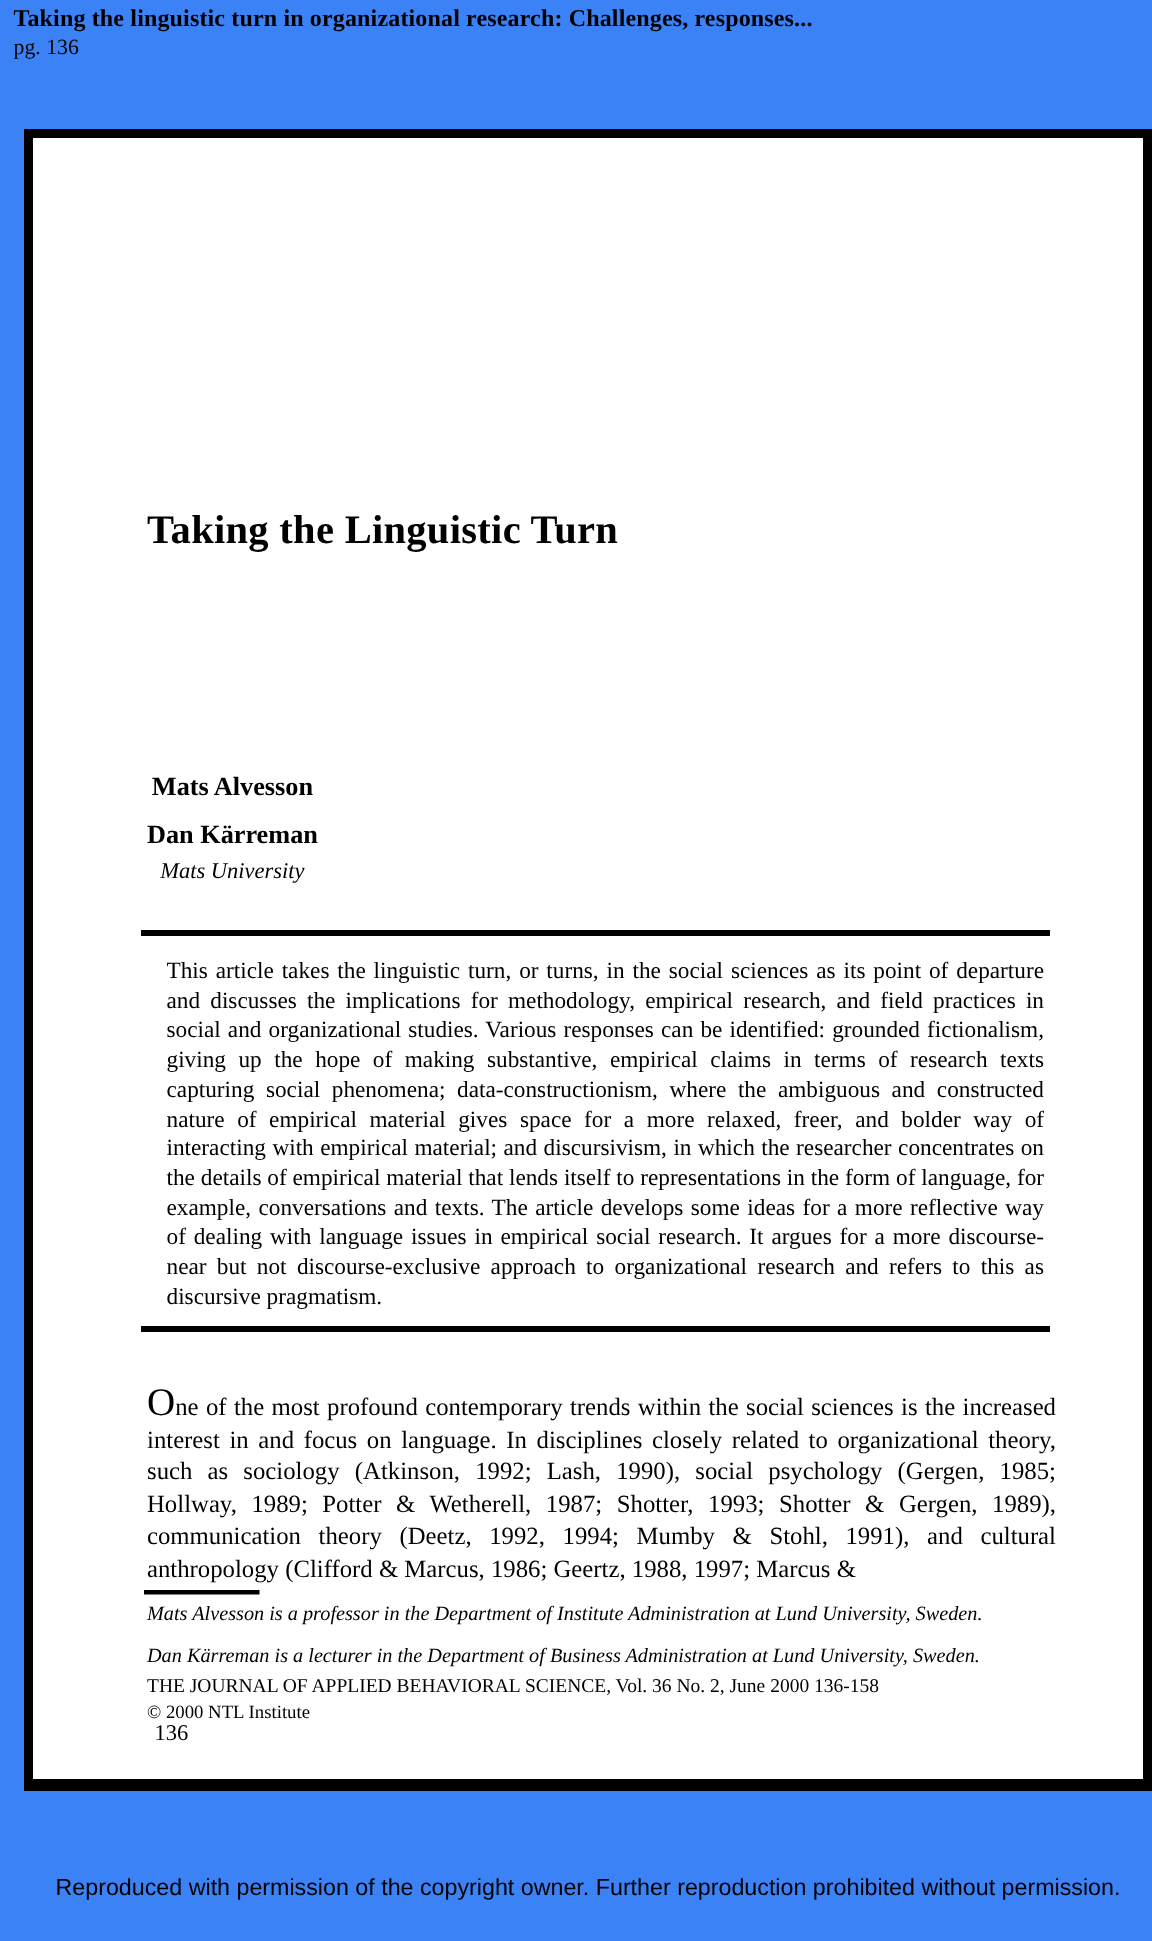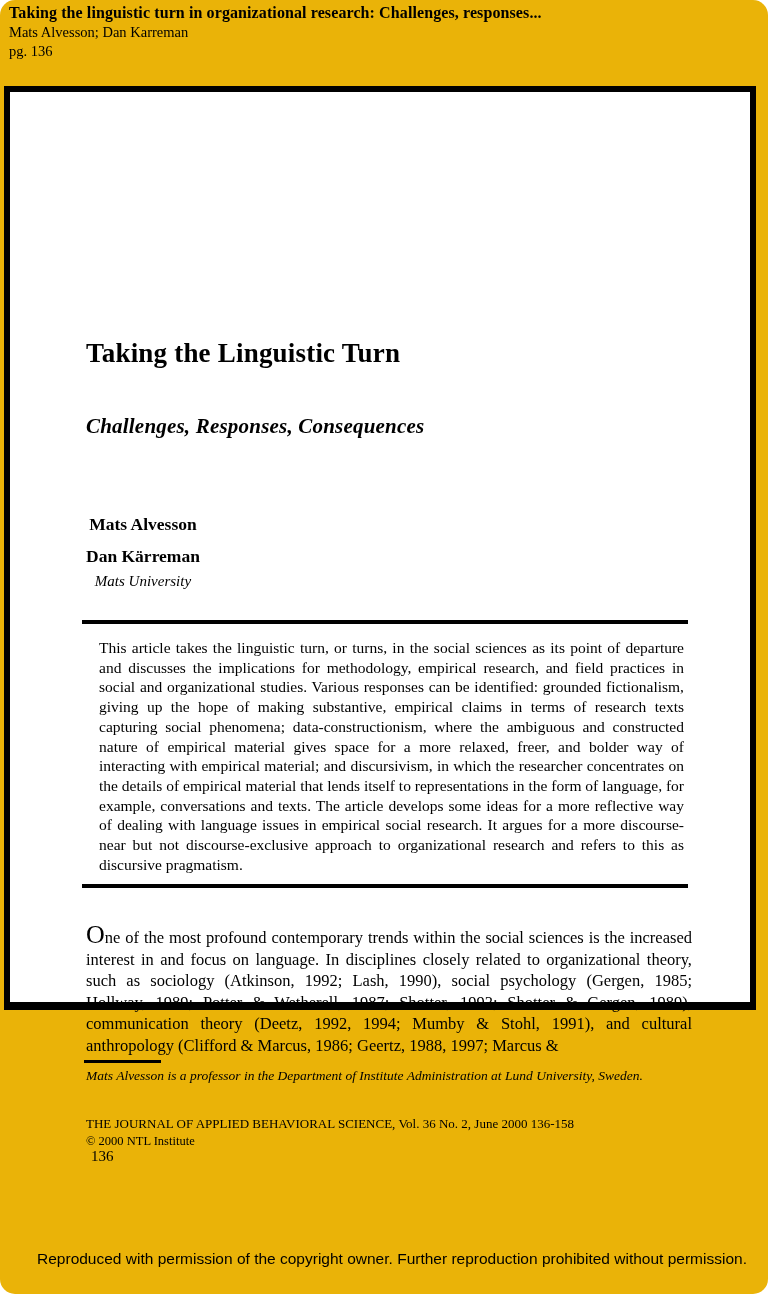--- a/index.html
+++ b/index.html
@@ -4,32 +4,32 @@
 <style>
   * { margin: 0; padding: 0; box-sizing: border-box; }
   html, body { background: #fff; }
   body {
     width: 768px; height: 1294px;
     position: relative;
     font-family: "Liberation Serif", "DejaVu Serif", serif;
     color: #000;
     overflow: hidden;
   }
-  .page { position: absolute; inset: 0; background: #eab308; border-radius: 15px; }
+  .page { position: absolute; inset: 0; background: #3b82f6; }
 
   
   .pq-header { position: absolute; top: 3px; left: 9px; width: 740px; }
   .pq-title { font-size: 16px; font-weight: bold; line-height: 20px; letter-spacing: 0.1px; }
   .pq-line  { font-size: 14.5px; line-height: 18.5px; }
   .italic   { font-style: italic; }
 
   
   .frame {
-    position: absolute; left: 4px; top: 86px;
-    width: 752px; height: 924px;
+    position: absolute; left: 16px; top: 86px;
+    width: 752px; height: 1108px;
     border: 6px solid #000; border-bottom-width: 8px;
     background: #fff;
   }
   .frame > * { position: absolute; }
 
   .article-title {
     left: 76px; top: 244px;
     font-size: 27px; font-weight: bold; line-height: 34px;
     letter-spacing: 0.2px;
   }
@@ -80,49 +80,48 @@
     font-size: 15.5px; color: #000; padding-left: 16px;
   }
 </style>
 </head>
 <body>
 
 <div class="page">
 
   <header class="pq-header">
     <div class="pq-title">Taking the linguistic turn in organizational research:  Challenges, responses...</div>
-    <div class="pq-line">Mats Alvesson; Dan Karreman</div>
     <div class="pq-line">pg. 136</div>
   </header>
 
   <section class="frame">
 
     <h1 class="article-title">
       <div>Taking the Linguistic Turn</div>
     </h1>
 
-    <h2 class="article-subtitle">Challenges, Responses, Consequences</h2>
 
     <div class="authors-block">
       <div class="author-name">Mats Alvesson</div>
       <div class="author-name">Dan Kärreman</div>
       <div class="affiliation">Mats University</div>
     </div>
 
     <div class="rule-double rule-abstract-top"></div>
 
     <p class="abstract-text">This article takes the linguistic turn, or turns, in the social sciences as its point of departure and discusses the implications for methodology, empirical research, and field practices in social and organizational studies. Various responses can be identified: grounded fictionalism, giving up the hope of making substantive, empirical claims in terms of research texts capturing social phenomena; data-constructionism, where the ambiguous and constructed nature of empirical material gives space for a more relaxed, freer, and bolder way of interacting with empirical material; and discursivism, in which the researcher concentrates on the details of empirical material that lends itself to representations in the form of language, for example, conversations and texts. The article develops some ideas for a more reflective way of dealing with language issues in empirical social research. It argues for a more discourse-near but not discourse-exclusive approach to organizational research and refers to this as discursive pragmatism.</p>
 
     <div class="rule-double rule-abstract-bottom"></div>
 
     <p class="body-text">One of the most profound contemporary trends within the social sciences is the increased interest in and focus on language. In disciplines closely related to organizational theory, such as sociology (Atkinson, 1992; Lash, 1990), social psychology (Gergen, 1985; Hollway, 1989; Potter &amp; Wetherell, 1987; Shotter, 1993; Shotter &amp; Gergen, 1989), communication theory (Deetz, 1992, 1994; Mumby &amp; Stohl, 1991), and cultural anthropology (Clifford &amp; Marcus, 1986; Geertz, 1988, 1997; Marcus &amp;</p>
 
     <div class="footnote-rule"></div>
 
     <p class="footnote footnote-1">Mats Alvesson is a professor in the Department of Institute Administration at Lund University, Sweden.</p>
+    <p class="footnote footnote-2">Dan Kärreman is a lecturer in the Department of Business Administration at Lund University, Sweden.</p>
 
     <p class="journal-line">THE JOURNAL OF APPLIED BEHAVIORAL SCIENCE, Vol. 36 No. 2, June 2000  136-158</p>
     <p class="copyright-line">© 2000 NTL Institute</p>
 
     <div class="page-number">136</div>
 
   </section>
 
   <footer class="repro-notice">Reproduced with permission of the copyright owner.  Further reproduction prohibited without permission.</footer>
 

